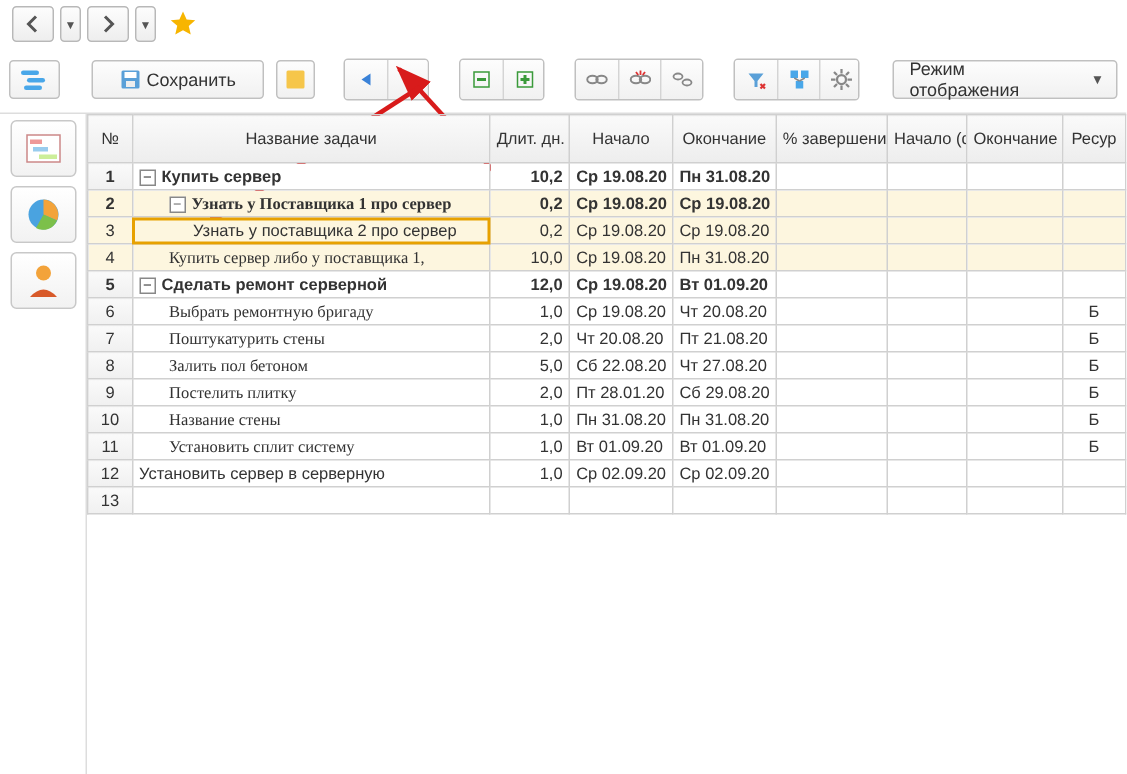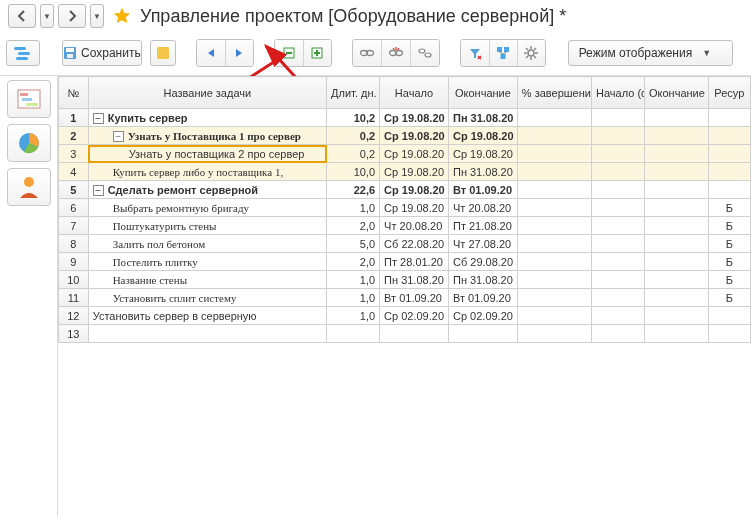--- a/index.html
+++ b/index.html
@@ -60,23 +60,23 @@
     display: inline-flex;
     border: 1px solid #c0c0c0;
     border-radius: 3px;
     overflow: hidden;
   }
   .tb-group .tb-btn2 {
     border: none; border-radius: 0;
     background: linear-gradient(#fdfdfd,#f1f1f1);
   }
   .tb-group .tb-btn2 + .tb-btn2 { border-left: 1px solid #d4d4d4; }
-  .save-btn { padding: 0 0; }
+  .save-btn { padding: 0 18px; }
   .disk-icon svg { display:block; }
-  .dd-btn { padding: 0 21px 0 10px; justify-content: center; }
+  .dd-btn { padding: 0 8px 0 10px; justify-content: center; }
   .dd-caret { margin-left: 6px; font-size: 9px; color:#555;}
   
   .main {
     display: flex;
     height: calc(516px - 34px - 42px);
   }
   .side {
     width: 58px;
     border-right: 1px solid #ddd;
     display: flex; flex-direction: column; align-items: center;
@@ -163,21 +163,20 @@
       </svg>
   </div>
   <div class="nav-btn nav-dd">
     <span style="font-size:8px;color:#555;">▼</span>
   </div>
   <span class="star">
     <svg viewBox="0 0 24 24" width="20" height="20">
         <path fill="#f7b500" d="M12 2l2.9 6.3 6.9.6-5.2 4.6 1.6 6.8L12 17l-6.2 3.3 1.6-6.8L2.2 8.9l6.9-.6z"></path>
       </svg>
   </span>
-  <span class="title">Управление проектом [Оборудование серверной] *</span>
 </div>
 
 <div class="toolbar-row">
   <div class="tb-btn">
     <svg width="20" height="14">
         <rect x="1" y="1" width="12" height="3" rx="1.5" fill="#49a7e9"></rect>
         <rect x="5" y="6" width="12" height="3" rx="1.5" fill="#49a7e9"></rect>
         <rect x="3" y="11" width="12" height="3" rx="1.5" fill="#49a7e9"></rect>
       </svg>
   </div>
@@ -405,21 +404,21 @@
             <td>Ср 19.08.20</td>
             <td>Пн 31.08.20</td>
             <td class="c"></td>
             <td></td>
             <td></td>
             <td class="c"></td>
           </tr>
           <tr class="bold">
             <td class="num">5</td>
             <td class="name"><span class="toggle">−</span><span>Сделать ремонт серверной</span></td>
-            <td class="r">22,6</td>
+            <td class="r">12,0</td>
             <td>Ср 19.08.20</td>
             <td>Вт 01.09.20</td>
             <td class="c"></td>
             <td></td>
             <td></td>
             <td class="c"></td>
           </tr>
           <tr>
             <td class="num">6</td>
             <td class="name indent1"><span>Выбрать ремонтную бригаду</span></td>

